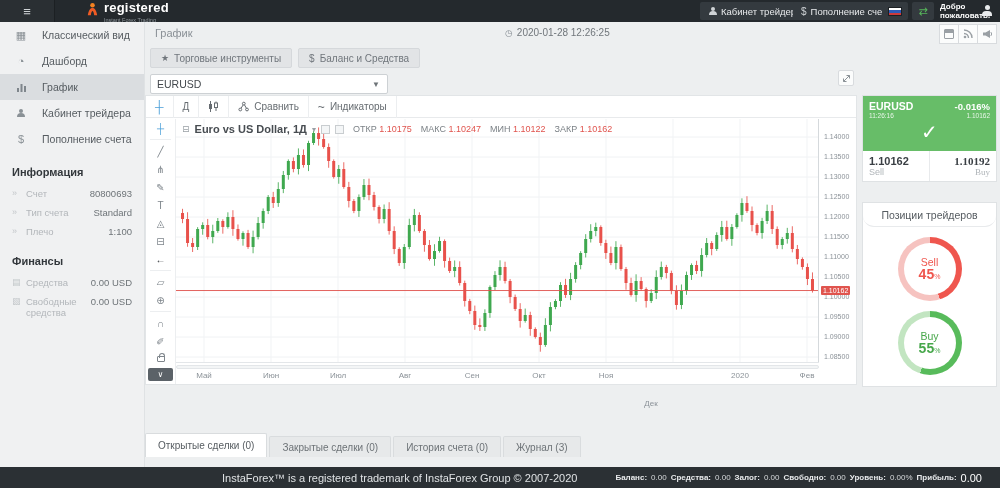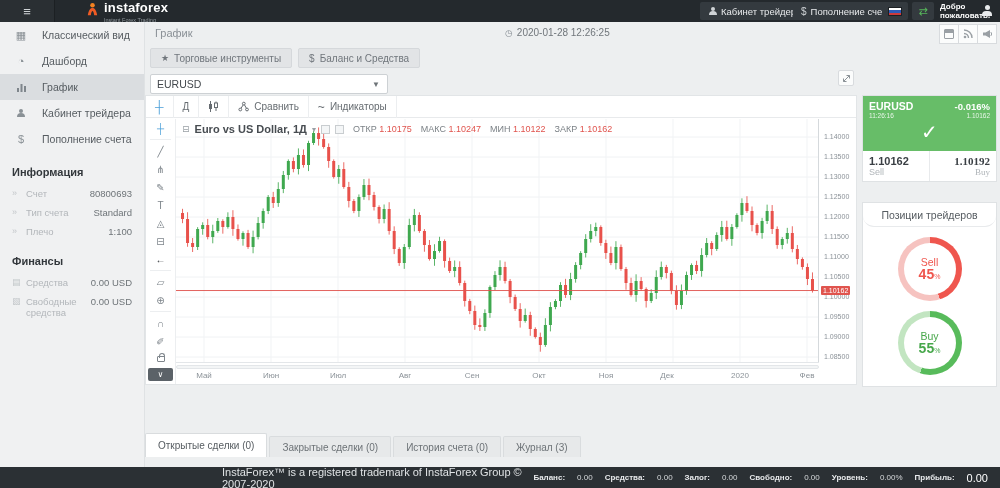--- a/index.html
+++ b/index.html
@@ -127,21 +127,21 @@
   
   #tabs { position:absolute; left:0; top:411px; height:24px; display:flex; align-items:flex-end; }
   .tab { height:21px; background:#e7e9ea; border:1px solid #d9dcde; border-bottom:none; border-radius:2px 2px 0 0;
     display:flex; align-items:center; padding:0 12px; font-size:10px; color:#6d7377; margin-right:2px; cursor:pointer; }
   .tab.active { height:24px; background:#fff; color:#565c61; }
 
   
   #footer { position:absolute; left:0; top:467px; width:1000px; height:21px; background:#2b3034; color:#e8eaec;
     display:flex; align-items:center; justify-content:space-between; }
   #copyright { padding-left:222px; font-size:11px; color:#dfe2e4; }
-  #footer-stats { padding-right:12px; display:flex; align-items:center; gap:12px; font-size:8px; }
+  #footer-stats { padding-right:18px; display:flex; align-items:center; gap:4px; font-size:8px; }
   .fs-label { font-weight:bold; }
   .fs-val { color:#d6d9db; }
   .fs-val.big { font-size:11px; color:#fff; }
 
   svg.icon { display:block; }
 </style>
 </head>
 <body>
 
 <div id="stage">
@@ -149,21 +149,21 @@
   <div id="topbar">
     <div id="burger-box">
         <span>≡</span>
       </div>
     <div id="brand">
       <svg id="brand-mark" class="icon" viewBox="0 0 16 16">
         <circle cx="8" cy="3.5" r="2.4" fill="#f58220"></circle>
         <path d="M3 14 C4 8.5 6 6.5 8 6.5 C10 6.5 12 8.5 13 14 L9.8 14 C9.4 10.5 8.6 9.5 8 9.5 C7.4 9.5 6.6 10.5 6.2 14 Z" fill="#ef5b24"></path>
       </svg>
       <div id="brand-text">
-        <div id="brand-name">instaforex</div>
+        <div id="brand-name">registered</div>
         <div id="brand-tagline">Instant Forex Trading</div>
       </div>
     </div>
     <div class="tb-btn" style="left:700px;">
       <span class="person-glyph" style="color:#cfd3d6"></span>
       <span>Кабинет трейдера</span>
     </div>
     <div class="tb-btn" style="left:793px;">
       <span class="tb-ico">$</span>
       <span>Пополнение счета</span>
@@ -682,21 +682,21 @@
         </div>
       <div id="scroll-pill"></div>
       <div id="x-axis">
           <div class="x-tick" style="left: 14px;">Май</div>
           <div class="x-tick" style="left: 81px;">Июн</div>
           <div class="x-tick" style="left: 148px;">Июл</div>
           <div class="x-tick" style="left: 215px;">Авг</div>
           <div class="x-tick" style="left: 282px;">Сен</div>
           <div class="x-tick" style="left: 349px;">Окт</div>
           <div class="x-tick" style="left: 416px;">Ноя</div>
-          <div class="x-tick" style="left: 477px;">Дек</div>
+          <div class="x-tick" style="left: 461px; margin-top: 28px;">Дек</div>
           <div class="x-tick" style="left: 550px;">2020</div>
           <div class="x-tick" style="left: 617px;">Фев</div>
         </div>
     </div>
 
     <div id="right-panel">
       <div id="quote-card">
         <div id="quote-head">
           <div class="qh-row">
             <span id="quote-symbol">EURUSD</span>

